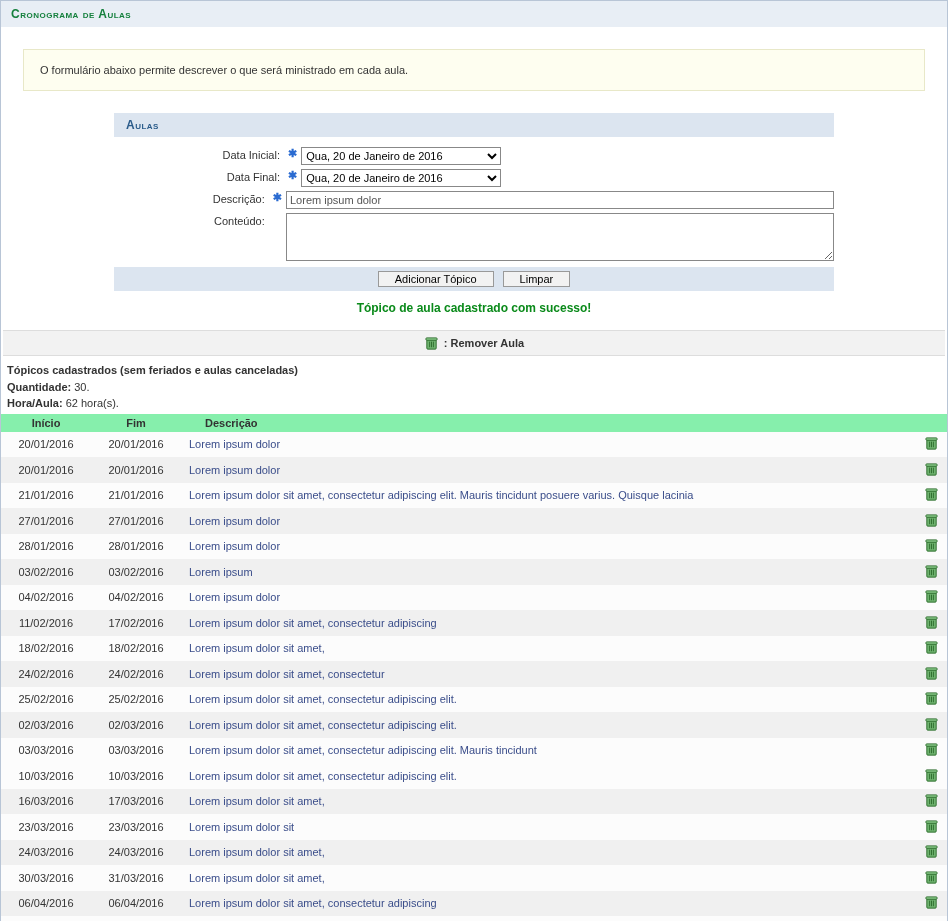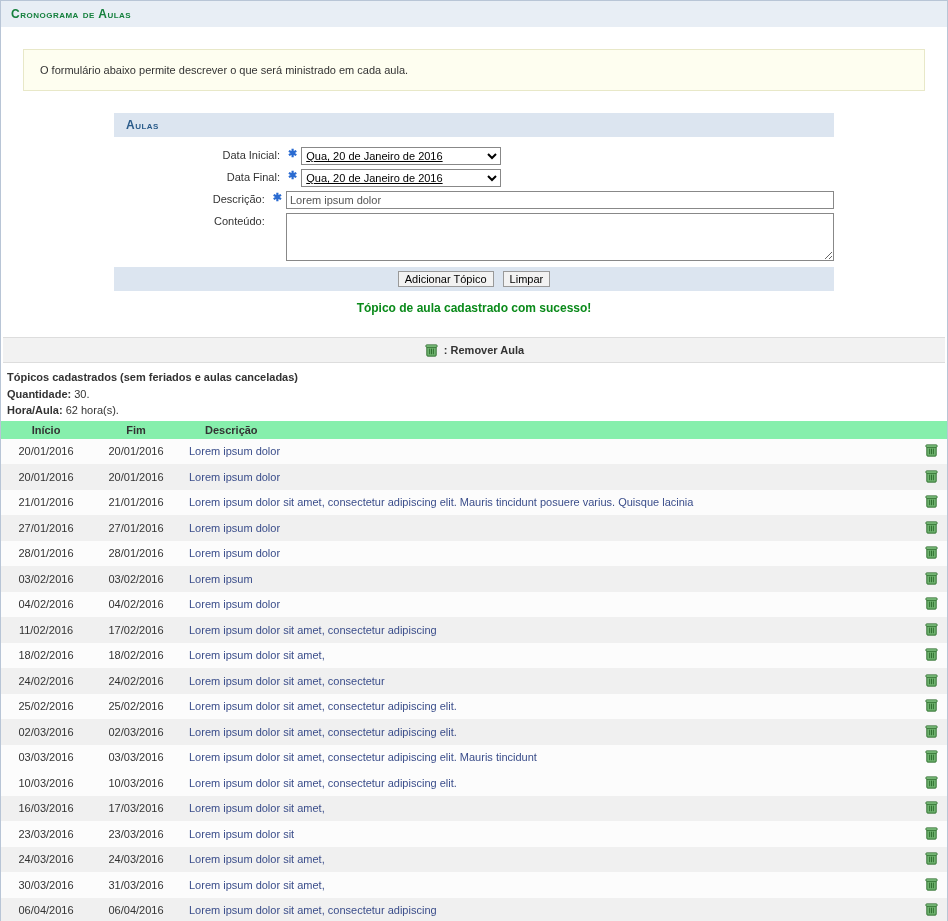--- a/index.html
+++ b/index.html
@@ -66,21 +66,20 @@
     .form-control-cell {
       flex: 1;
     }
     select.date-select {
       width: 200px;
       font-size: 11px;
       font-family: Verdana, Arial, sans-serif;
       border: 1px solid #888;
       background: #fff;
       height: 18px;
-      text-decoration: underline;
     }
     input.desc-input {
       width: 548px;
       font-size: 11px;
       font-family: Verdana, Arial, sans-serif;
       border: 1px solid #888;
       padding: 1px 3px;
       color: #555;
       height: 18px;
     }
@@ -94,40 +93,40 @@
     }
     .button-bar {
       background: #dce5f0;
       text-align: center;
       padding: 4px 0;
       margin-top: 4px;
     }
     .btn {
       font-size: 11px;
       font-family: Verdana, Arial, sans-serif;
-      padding: 1px 6px;
+      padding: 1px 16px;
       border: 1px solid #999;
       background: #f2f2f2;
       cursor: pointer;
       margin: 0 3px;
     }
     .success-msg {
       text-align: center;
       color: #0a8a1a;
       font-weight: bold;
       padding: 10px 0;
       font-size: 12px;
     }
     .legend-bar {
       text-align: center;
       background: #f2f2f2;
       padding: 4px 0;
       border-top: 1px solid #ddd;
       border-bottom: 1px solid #ddd;
-      margin: 12px 2px 0 2px;
+      margin: 5px 2px 0 2px;
       font-weight: bold;
       color: #333;
       display: flex;
       align-items: center;
       justify-content: center;
       gap: 4px;
     }
     .trash-icon {
       display: inline-flex;
       align-items: center;

